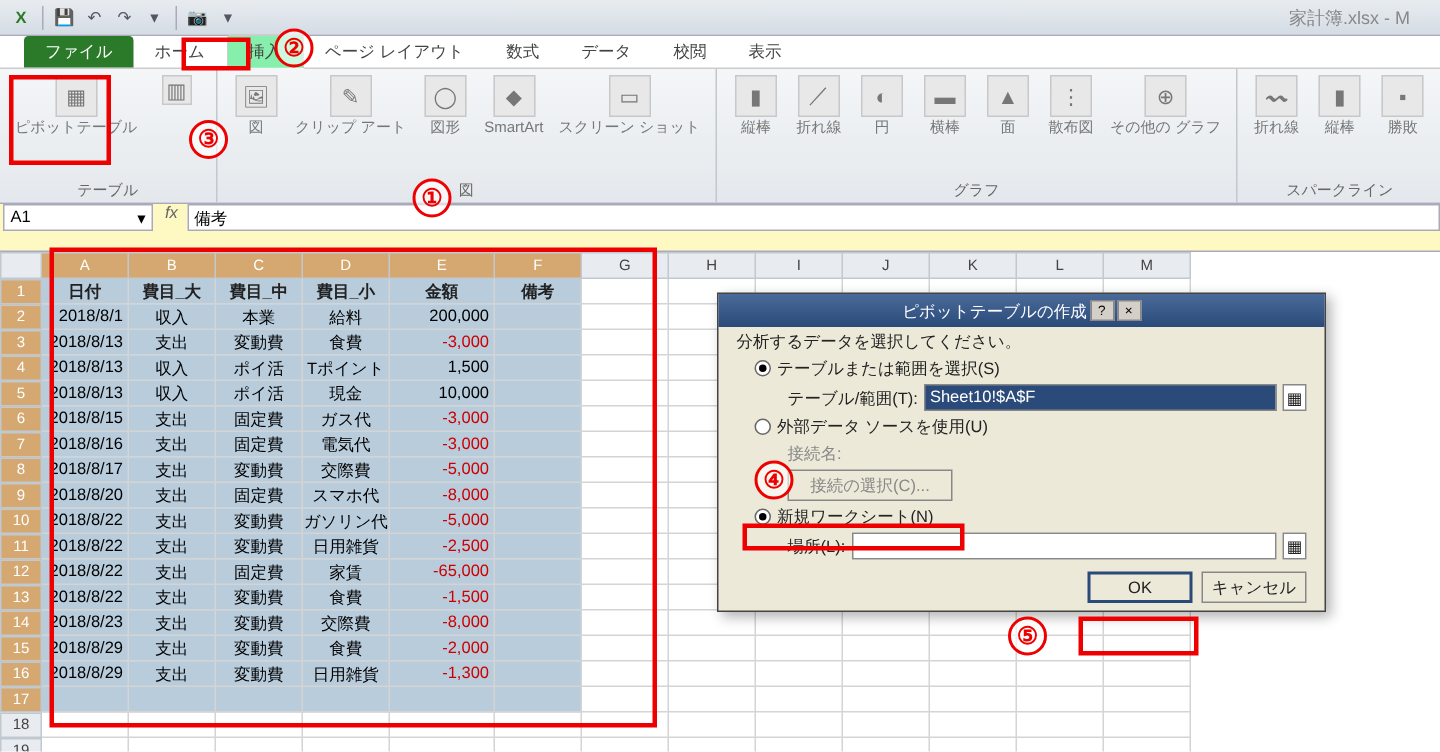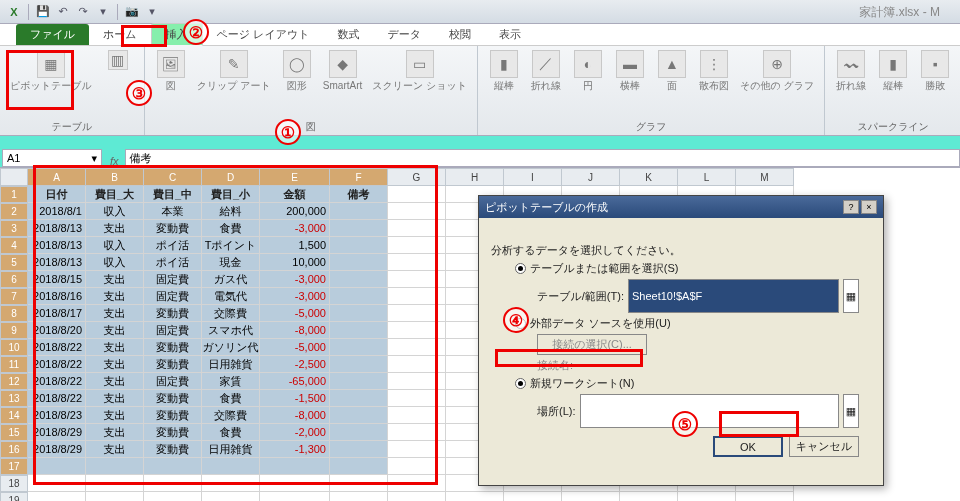--- a/index.html
+++ b/index.html
@@ -13,44 +13,44 @@
 .tab.file{background:#2a7a2a;color:#fff;border-radius:3px 3px 0 0}
 .tab.active{background:#86efac;border:1px solid #ccc;border-bottom:1px solid #f4f6f8;border-radius:3px 3px 0 0;margin-bottom:-1px}
 .ribbon{height:90px;background:linear-gradient(#f4f6f8,#e4e8ec);border-bottom:1px solid #aab;display:flex}
 .group{border-right:1px solid #c0c8d0;padding:2px 6px 0;display:flex;flex-direction:column;align-items:center;height:100%}
 .group-body{flex:1;display:flex;align-items:flex-start;gap:2px}
 .group-label{font-size:10px;color:#666;padding:1px 0}
 .rbtn{display:flex;flex-direction:column;align-items:center;padding:2px 4px;color:#777;min-width:40px}
 .rbtn .ic{width:28px;height:28px;border:1px solid #c8c8c8;background:#e8e8e8;margin-bottom:2px;display:flex;align-items:center;justify-content:center;font-size:14px}
 .rbtn.small .ic{width:20px;height:20px}
 .rbtn span{font-size:10px;line-height:1.1;text-align:center;white-space:nowrap}
-.namebox-row{height:32px;background:#5eead4;border-bottom:1px solid #aab;display:flex;align-items:flex-end}
+.namebox-row{height:32px;background:#fef9c3;border-bottom:1px solid #aab;display:flex;align-items:flex-start}
 .namebox{width:100px;height:18px;background:#fff;border:1px solid #aab;margin:0 2px;padding:0 4px;display:flex;align-items:center;justify-content:space-between}
 .fx{padding:0 6px;color:#666;font-style:italic}
 .fbar{flex:1;height:18px;background:#fff;border:1px solid #aab;padding:0 4px;display:flex;align-items:center}
 .sheet{position:relative}
 .hdr-row{display:flex;height:18px}
 .rh{width:28px;background:#e8ecf0;border:1px solid #c0c8d0;display:flex;align-items:center;justify-content:center;font-size:10px;color:#444}
 .ch{width:58px;background:#e8ecf0;border:1px solid #c0c8d0;border-left:none;display:flex;align-items:center;justify-content:center;font-size:10px;color:#444}
 .ch.sel{background:#d4a870;color:#fff}
 .row{display:flex;height:17px}
 .cell{width:58px;border-right:1px solid #d4d4d4;border-bottom:1px solid #d4d4d4;padding:0 3px;display:flex;align-items:center;justify-content:center;font-size:11px;overflow:hidden;white-space:nowrap}
 .cell.hdr{background:#b8ccdc;font-weight:bold;color:#222}
 .cell.sel{background:#b8ccdc}
 .cell.r{justify-content:flex-end}
 .cell.neg{color:#c00}
 .rh.sel{background:#d4a870;color:#fff}
 .dlg{position:absolute;left:478px;top:195px;width:406px;background:#ece9d8;border:1px solid #444;box-shadow:3px 3px 8px rgba(0,0,0,.3)}
-.dlg-title{height:22px;background:linear-gradient(#4a6a9a,#2a4a7a);color:#fff;padding:0 6px;display:flex;align-items:center;justify-content:space-between;font-size:11px}
+.dlg-title{height:22px;background:linear-gradient(#4a6a9a,#2a4a7a);color:#fff;padding:0 6px;display:flex;align-items:center;justify-content:center;font-size:11px}
 .dlg-title .btns span{display:inline-block;width:16px;height:14px;background:#d4d0c8;border:1px solid #888;margin-left:2px;text-align:center;font-size:9px;color:#000;line-height:12px}
-.dlg-body{padding:25px 12px;font-size:11px;color:#222}
-.dlg-row{margin:3px 12px;display:flex;align-items:center}
+.dlg-body{padding:2px 12px;font-size:11px;color:#222}
+.dlg-row{margin:3px 0;display:flex;align-items:center}
 .radio{width:11px;height:11px;border:1px solid #666;border-radius:50%;margin-right:4px;display:inline-flex;align-items:center;justify-content:center;background:#fff}
 .radio.on::after{content:"";width:5px;height:5px;background:#000;border-radius:50%}
-.txtfield{background:#fff;border:1px solid #888;height:34px;padding:0 3px;display:flex;align-items:center}
+.txtfield{background:#fff;border:1px solid #888;height:18px;padding:0 3px;display:flex;align-items:center}
 .dlg-btn{width:70px;height:21px;background:#ece9d8;border:1px solid #888;display:flex;align-items:center;justify-content:center;cursor:pointer}
 .dlg-btn.def{border:2px solid #2a4a7a}
 .redbox{position:absolute;border:3px solid #e00;pointer-events:none}
 .circ{position:absolute;width:26px;height:26px;border:2px solid #e00;border-radius:50%;color:#e00;font-size:16px;font-weight:bold;display:flex;align-items:center;justify-content:center;background:rgba(255,255,255,.6);pointer-events:none}
 </style>
 </head>
 <body>
 
 <div class="qat">
   <div class="qat-btn" style="color:#2a7a2a;font-weight:bold">X</div>
@@ -523,27 +523,27 @@
       <span>テーブル/範囲(T):</span>
       <div class="txtfield" style="flex:1;margin:0 4px;background:#2a4a7a;color:#fff">
           <span>Sheet10!$A$F</span>
         </div>
       <div class="txtfield" style="width:16px;justify-content:center">▦</div>
     </div>
     <div class="dlg-row" style="padding-left:12px">
         <span class="radio"></span>
         <span>外部データ ソースを使用(U)</span>
       </div>
+    <div class="dlg-row" style="padding-left:34px;color:#888">
+        <span>接続名:</span>
+      </div>
     <div class="dlg-row" style="padding-left:34px">
         <div class="dlg-btn" style="width:110px;color:#888">
           <span>接続の選択(C)...</span>
         </div>
-      </div>
-    <div class="dlg-row" style="padding-left:34px;color:#888">
-        <span>接続名:</span>
       </div>
     <div class="dlg-row" style="padding-left:12px">
         <span class="radio on"></span>
         <span>新規ワークシート(N)</span>
       </div>
     <div class="dlg-row" style="padding-left:34px">
       <span>場所(L):</span>
       <div class="txtfield" style="flex:1;margin:0 4px"></div>
       <div class="txtfield" style="width:16px;justify-content:center">▦</div>
     </div>

